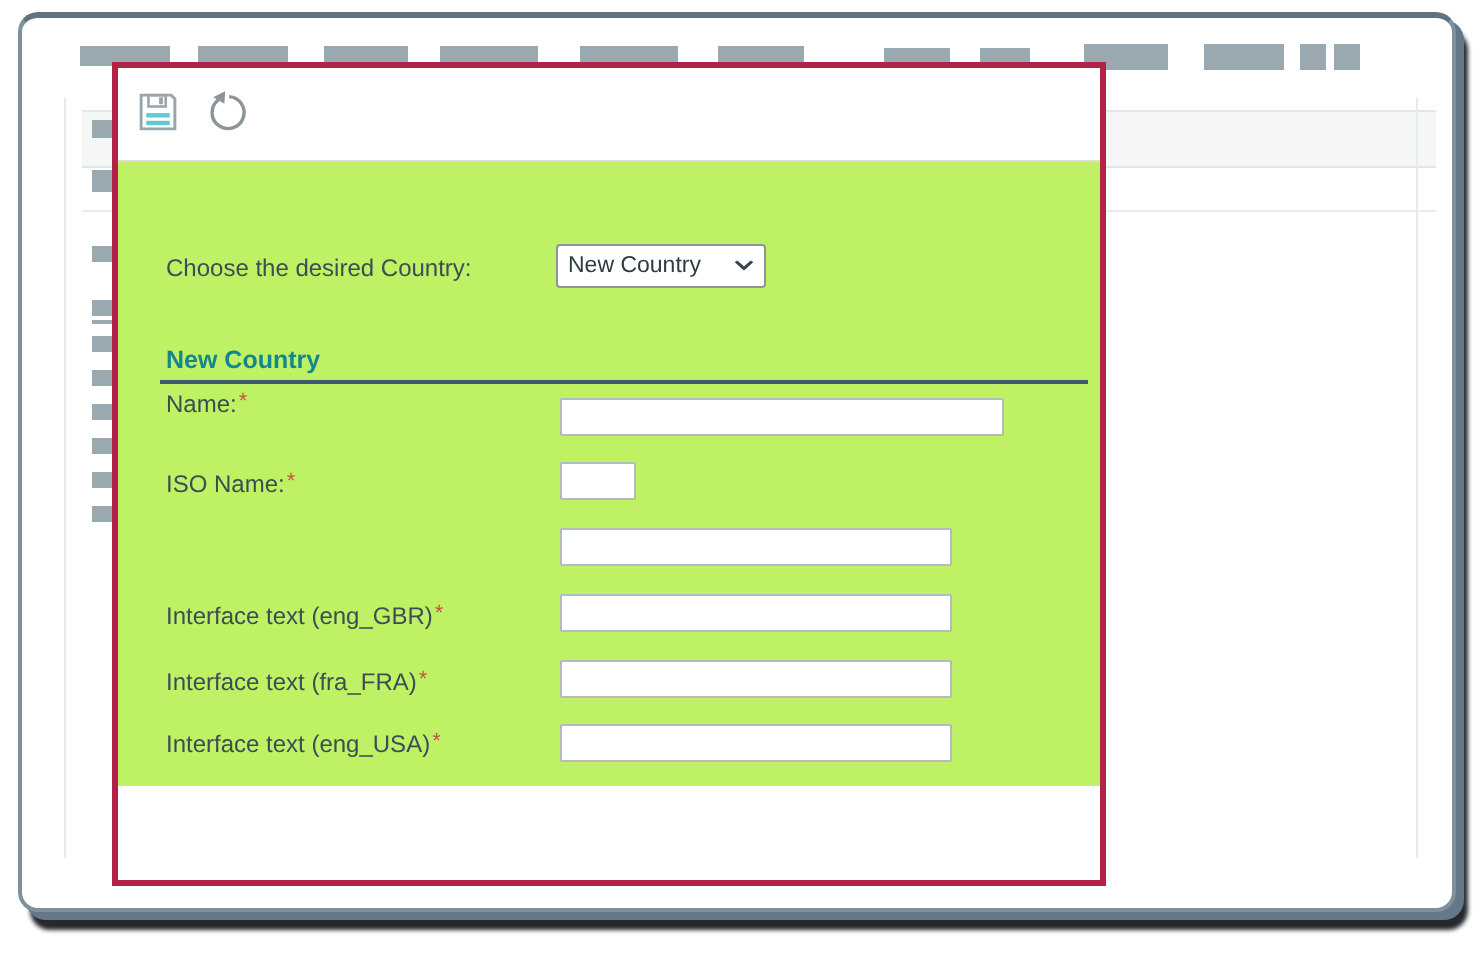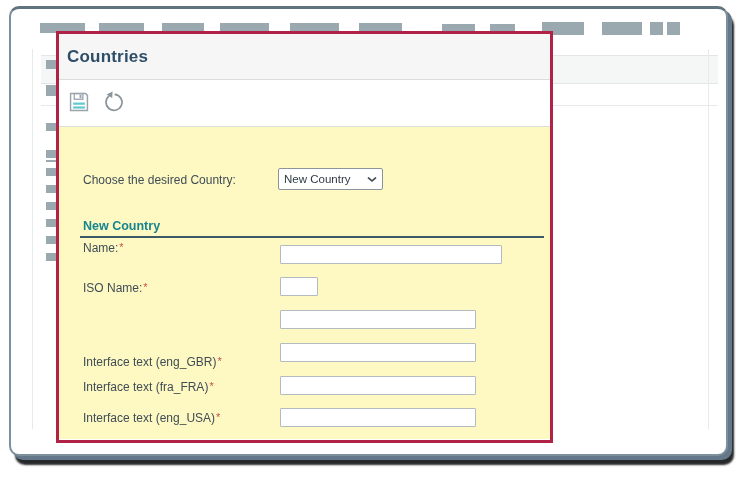--- a/index.html
+++ b/index.html
@@ -34,21 +34,21 @@
     height:46px; background:#f6f6f6; border-bottom:1px solid #dcdcdc;
     display:flex; align-items:center; padding-left:8px;
   }
   .modal-title { font-size:17px; font-weight:bold; color:#2e4d67; letter-spacing:0.2px; }
   .modal-toolbar {
     height:47px; background:#fff; border-bottom:1px solid #dcdcdc;
     display:flex; align-items:center; gap:10px; padding-left:8px;
   }
   .tool-btn { width:24px; height:24px; display:inline-flex; align-items:center;
     justify-content:center; cursor:pointer; background:none; border:none; }
-  .modal-body { position:relative; height:312px; background:#fef9c3;padding-left:48px; }
+  .modal-body { position:relative; height:312px; background:#bef264;padding-left:48px; }
   .field-label { position:absolute; left:24px; font-size:12px; color:#3f4c55; white-space:nowrap; }
   .req { color:#c75048; margin-left:1px; font-size:11px; vertical-align:top; }
   .select {
     position:absolute; left:219px; top:41px; width:105px; height:22px;
     border:1px solid #8d959b; border-radius:2px; background:#fff;
     display:flex; align-items:center; justify-content:space-between;
     padding:0 5px; font-size:11.5px; color:#2f3b42; cursor:pointer;
   }
   .chev { font-size:11px; color:#3a4349; line-height:1; transform:scaleY(0.8); }
   .section-title { position:absolute; left:24px; top:92px; font-size:12.5px; font-weight:bold; color:#15858f; }
@@ -98,23 +98,20 @@
       <div class="block" style="left:35px;top:159px;width:17px;height:8px;"></div>
       <div class="block" style="left:35px;top:176px;width:17px;height:8px;"></div>
       <div class="block" style="left:35px;top:193px;width:17px;height:8px;"></div>
       <div class="block" style="left:35px;top:210px;width:17px;height:8px;"></div>
       <div class="block" style="left:35px;top:227px;width:17px;height:8px;"></div>
       <div class="block" style="left:35px;top:244px;width:17px;height:8px;"></div>
     </div>
   </div>
 
   <div class="modal">
-    <div class="modal-header">
-      <span class="modal-title">Countries</span>
-    </div>
 
     <div class="modal-toolbar">
       <button class="tool-btn">
         <span>
           <svg width="22" height="22" viewBox="0 0 24 24">
             <path d="M2.8 2.8 h16.4 l2 2 v16.4 h-18.4 z" fill="none" stroke="#9aa4ab" stroke-width="1.6"></path>
             <rect x="6.8" y="2.8" width="9.4" height="6.2" fill="none" stroke="#9aa4ab" stroke-width="1.4"></rect>
             <rect x="12.6" y="4" width="2.1" height="3.8" fill="#9aa4ab"></rect>
             <rect x="5.6" y="12.6" width="12.8" height="2.4" fill="#63c8d2"></rect>
             <rect x="5.6" y="16.8" width="12.8" height="2.4" fill="#63c8d2"></rect>
@@ -147,21 +144,21 @@
       <div class="section-rule"></div>
 
       <span class="field-label" style="top:114px;"><span>Name:</span><span class="req">*</span></span>
       <input class="txt-input" style="top: 118px; width: 222px;" value="">
 
       <span class="field-label" style="top:154px;"><span>ISO Name:</span><span class="req">*</span></span>
       <input class="txt-input" style="top: 150px; width: 38px;" value="">
 
       <input class="txt-input" style="top: 183px; width: 196px;" value="">
 
-      <span class="field-label" style="top:228px;"><span>Interface text (eng_GBR)</span><span class="req">*</span></span>
+      <span class="field-label" style="top:220px;"><span>Interface text (eng_GBR)</span><span class="req">*</span></span>
       <input class="txt-input" style="top: 216px; width: 196px;" value="">
 
       <span class="field-label" style="top:253px;"><span>Interface text (fra_FRA)</span><span class="req">*</span></span>
       <input class="txt-input" style="top: 249px; width: 196px;" value="">
 
       <span class="field-label" style="top:284px;"><span>Interface text (eng_USA)</span><span class="req">*</span></span>
       <input class="txt-input" style="top: 281px; width: 196px;" value="">
 
     </div>
   </div>

